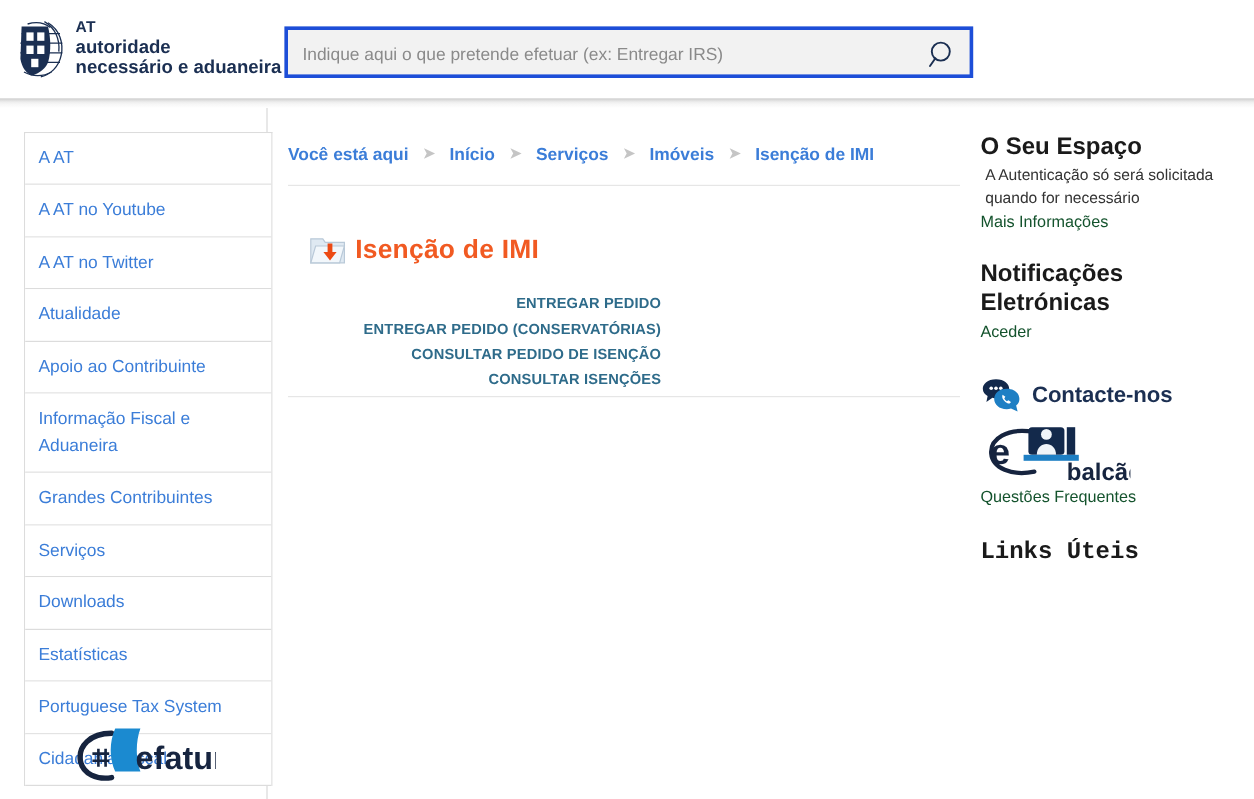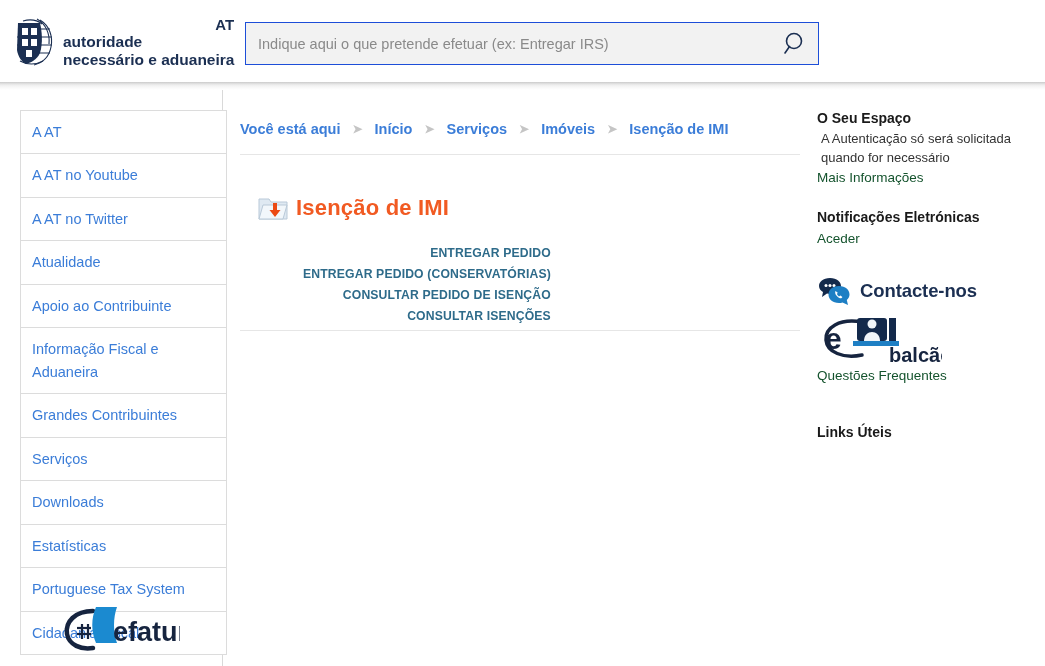--- a/index.html
+++ b/index.html
@@ -27,29 +27,29 @@
     position: absolute; left: 10px; top: 16px;
     display: flex; align-items: center;
   }
   .logo-mark { width: 46px; height: 50px; display: block; }
   .logo-text {
     margin-left: 7px;
     color: #1b2f52;
     font-weight: bold;
     line-height: 1.14;
   }
-  .logo-text .l1 { font-size: 15px; letter-spacing: .2px; text-align: right; }
+  .logo-text .l1 { font-size: 13px; letter-spacing: .2px; }
   .logo-text .l2 { font-size: 15.5px; font-weight: bold; }
   .logo-text .l3 { font-size: 15.5px; font-weight: bold; }
 
   .search-wrap {
-    position: absolute; left: 245px; top: 22px;
+    position: absolute; left: 237px; top: 22px;
     width: 574px; height: 43px;
     background: #f2f2f2;
-    border: 1px solid #1d4ed8;
+    border: 3px solid #1d4ed8;
   }
   .search-input {
     position: absolute; left: 0; top: 0;
     width: 530px; height: 41px;
     border: 0; outline: 0; background: transparent;
     padding: 0 12px;
     font-family: "Liberation Sans", sans-serif;
     font-size: 14.5px; color: #333;
   }
   .search-input::placeholder { color: #8a8a8a; opacity: 1; }
@@ -137,21 +137,21 @@
     letter-spacing: .15px;
     line-height: 21px;
     text-decoration: none;
     cursor: pointer;
     text-align: right;
   }
 
   
   .rail { position: absolute; left: 817px; top: 110px; width: 220px; }
   .rail-h {
-    font-size: 14px; font-weight: bold; color: #1a1a1a;
+    font-size: 20px; font-weight: bold; color: #1a1a1a;
     margin: 0 0 4px 0; line-height: 1.2;
   }
   .rail-p {
     font-size: 13px; color: #333; line-height: 15px; margin: 4px;
   }
   .rail-link {
     display: block; font-size: 13.5px; color: #14532d;
     text-decoration: none; line-height: 18px; cursor: pointer;
   }
 
@@ -163,21 +163,21 @@
     margin-top: 2px;
   }
   .contact-ico { width: 34px; height: 30px; flex: none; }
   .contact-label {
     font-size: 18.5px; font-weight: bold; color: #1b2f52;
     margin-left: 9px; letter-spacing: -.1px;
   }
 
   .ebalcao { width: 125px; height: 55px; display: block; margin-top: 6px; }
 
-  .links-title { margin-top: 39px; }
+  .links-title { margin-top: 26px; font-family: Liberation Mono, monospace; }
   .links-list { margin-top: 6px; }
   .links-list .rail-link { line-height: 25px; font-size: 13.8px; }
 </style>
 </head>
 <body>
 
 <div class="header">
 
   <div class="logo-block">
     <svg class="logo-mark" viewBox="0 0 46 50">

